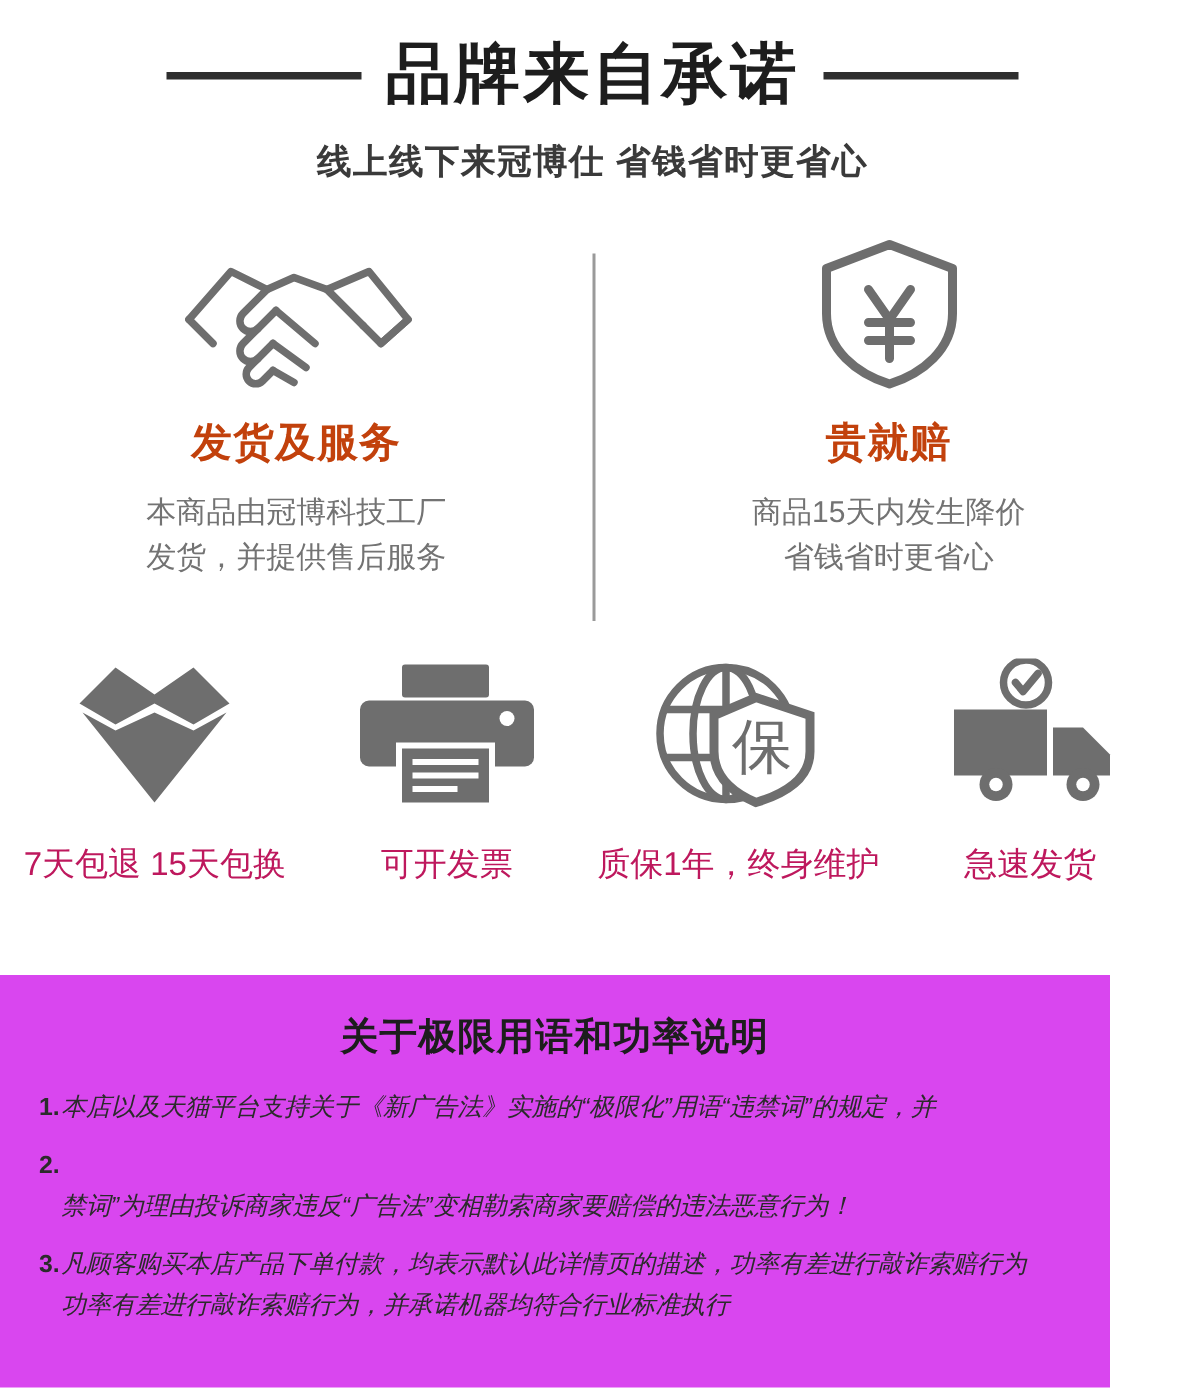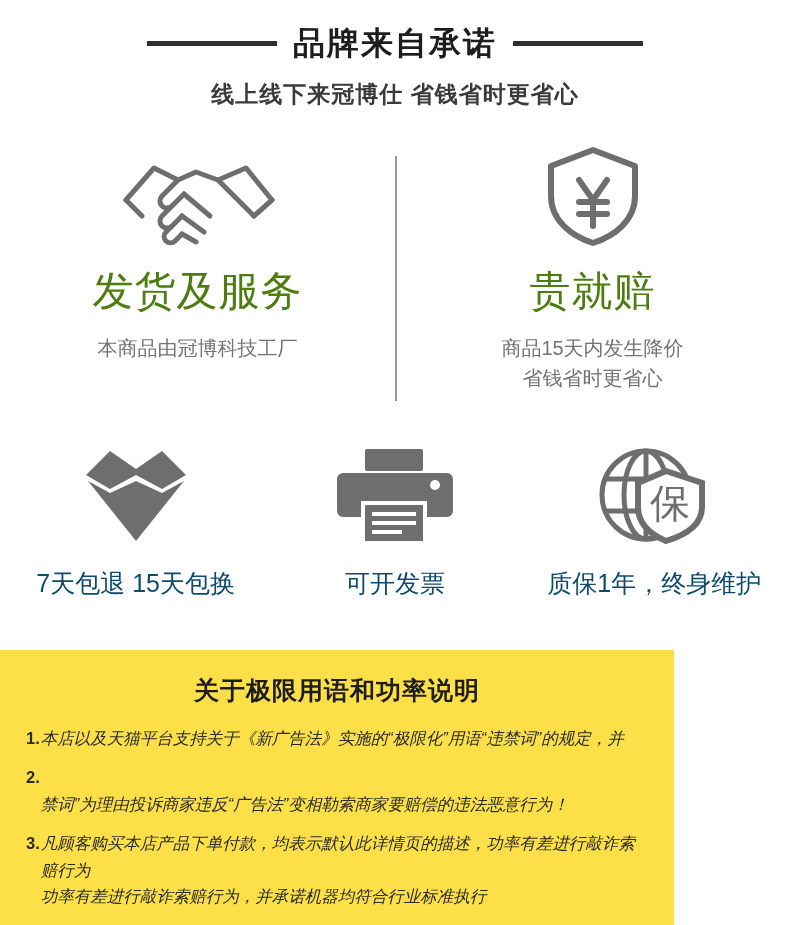--- a/index.html
+++ b/index.html
@@ -30,21 +30,21 @@
     align-items: center;
     justify-content: center;
     gap: 16px;
   }
   .title-rule {
     width: 130px;
     height: 5px;
     background: #2f2f2f;
   }
   .main-title {
-    font-size: 32px;
+    font-size: 44px;
     font-weight: bold;
     letter-spacing: 2px;
     color: #1d1d1d;
     line-height: 1.1;
     white-space: nowrap;
   }
   .sub-title {
     margin-top: 18px;
     font-size: 23px;
     color: #3a3a3a;
@@ -71,23 +71,23 @@
     height: 245px;
     background: #9a9a9a;
   }
   .icon-box {
     height: 104px;
     display: flex;
     align-items: center;
     justify-content: center;
   }
   .feat-title {
-    font-size: 41px;
-    font-weight: normal;
-    color: #4d7c0f;
+    font-size: 27px;
+    font-weight: bold;
+    color: #c2410c;
     margin-top: 16px;
     letter-spacing: 1px;
   }
   .feat-desc {
     font-size: 20px;
     color: #737373;
     line-height: 1.5;
     margin-top: 14px;
   }
 
@@ -102,33 +102,33 @@
     text-align: center;
   }
   .bf-icon {
     height: 106px;
     display: flex;
     align-items: flex-end;
     justify-content: center;
   }
   .bf-label {
     margin-top: 22px;
-    font-size: 25px;
-    color: #0c4a6e;
+    font-size: 22px;
+    color: #be185d;
     white-space: nowrap;
   }
 
   
   .notice {
     position: absolute;
     left: 0;
     top: 650px;
-    width: 674px;
+    width: 740px;
     height: 275px;
-    background: #fde047;
+    background: #d946ef;
     box-sizing: border-box;
     padding: 24px 26px 0 26px;
   }
   .notice-title {
     text-align: center;
     font-size: 25px;
     font-weight: bold;
     color: #1d1d1d;
     letter-spacing: 1px;
     margin-bottom: 18px;
@@ -177,20 +177,21 @@
           <path d="M54 60 L44 70 a7 7 0 0 0 10 10 L64 70"></path>
           <path d="M54 80 L48 86 a6 6 0 0 0 9 9 L64 88"></path>
           <path d="M66 48 L92 70 M64 70 L86 86 M64 88 L78 96"></path>
           <path d="M100 34 L124 58"></path>
           <path d="M8 54 L24 70 M154 54 L136 70"></path>
         </svg>
       </div>
       <div class="feat-title">发货及服务</div>
       <div class="feat-desc">
         <div>本商品由冠博科技工厂</div>
+        <div>发货，并提供售后服务</div>
       </div>
     </div>
 
     <div class="top-feature">
       <div class="icon-box">
         <svg width="104" height="104" viewBox="0 0 104 104" fill="none" stroke="#6e6e6e" stroke-width="6" stroke-linejoin="round" stroke-linecap="round">
           <path d="M52 6 L94 22 V52 C94 76 74 92 52 99 C30 92 10 76 10 52 V22 Z"></path>
           <path d="M38 36 L52 56 L66 36"></path>
           <path d="M38 58 H66 M38 70 H66 M52 56 V82"></path>
         </svg>
@@ -236,20 +237,35 @@
           <circle cx="52" cy="50" r="44"></circle>
           <ellipse cx="52" cy="50" rx="22" ry="44"></ellipse>
           <path d="M10 34 H94 M10 66 H94 M52 6 V94"></path>
           <path d="M72 26 L108 38 V62 C108 80 92 90 72 96 C58 90 44 80 44 62 V38 Z" fill="#ffffff" stroke="#6e6e6e" stroke-width="6"></path>
           <text x="76" y="72" font-size="40" font-family="'Liberation Sans', sans-serif" fill="#6e6e6e" stroke="none" text-anchor="middle">保</text>
         </svg>
       </div>
       <div class="bf-label">质保1年，终身维护</div>
     </div>
 
+    <div class="bottom-feature">
+      <div class="bf-icon">
+        <svg width="130" height="100" viewBox="0 0 130 100" fill="#6e6e6e">
+          <circle cx="62" cy="16" r="15" fill="none" stroke="#6e6e6e" stroke-width="5"></circle>
+          <path d="M55 16 l5 6 l10 -12" fill="none" stroke="#6e6e6e" stroke-width="5" stroke-linecap="round" stroke-linejoin="round"></path>
+          <path d="M14 34 h62 v44 H14 Z"></path>
+          <path d="M80 46 h20 l18 18 v14 H80 Z"></path>
+          <circle cx="42" cy="84" r="11" fill="#6e6e6e"></circle>
+          <circle cx="42" cy="84" r="4.5" fill="#ffffff"></circle>
+          <circle cx="100" cy="84" r="11" fill="#6e6e6e"></circle>
+          <circle cx="100" cy="84" r="4.5" fill="#ffffff"></circle>
+        </svg>
+      </div>
+      <div class="bf-label">急速发货</div>
+    </div>
   </div>
 
   <div class="notice">
     <div class="notice-title">关于极限用语和功率说明</div>
 
     <div class="notice-item">
       <span class="notice-num">1.</span>
       <span class="notice-text">
         <span>本店以及天猫平台支持关于《新广告法》实施的“极限化”用语“违禁词”的规定，并</span><br>
       </span>

